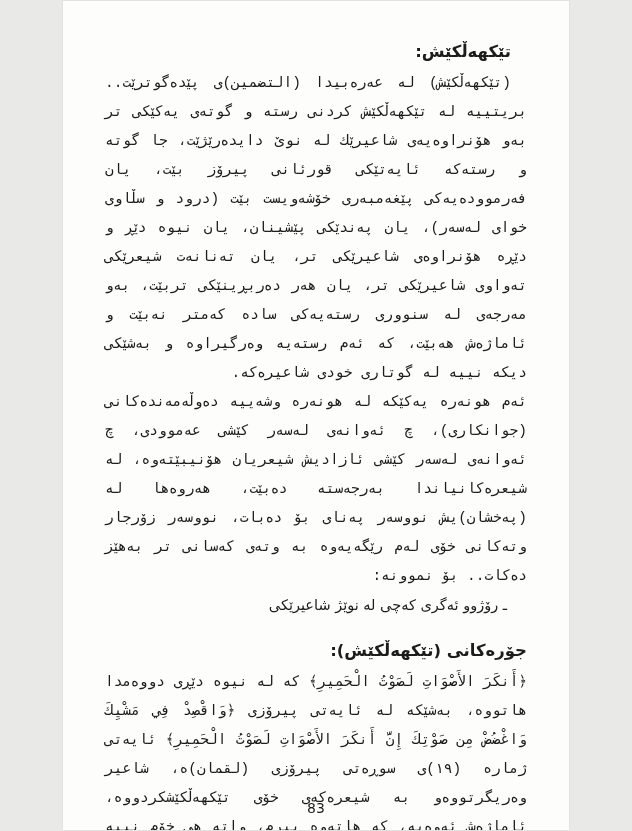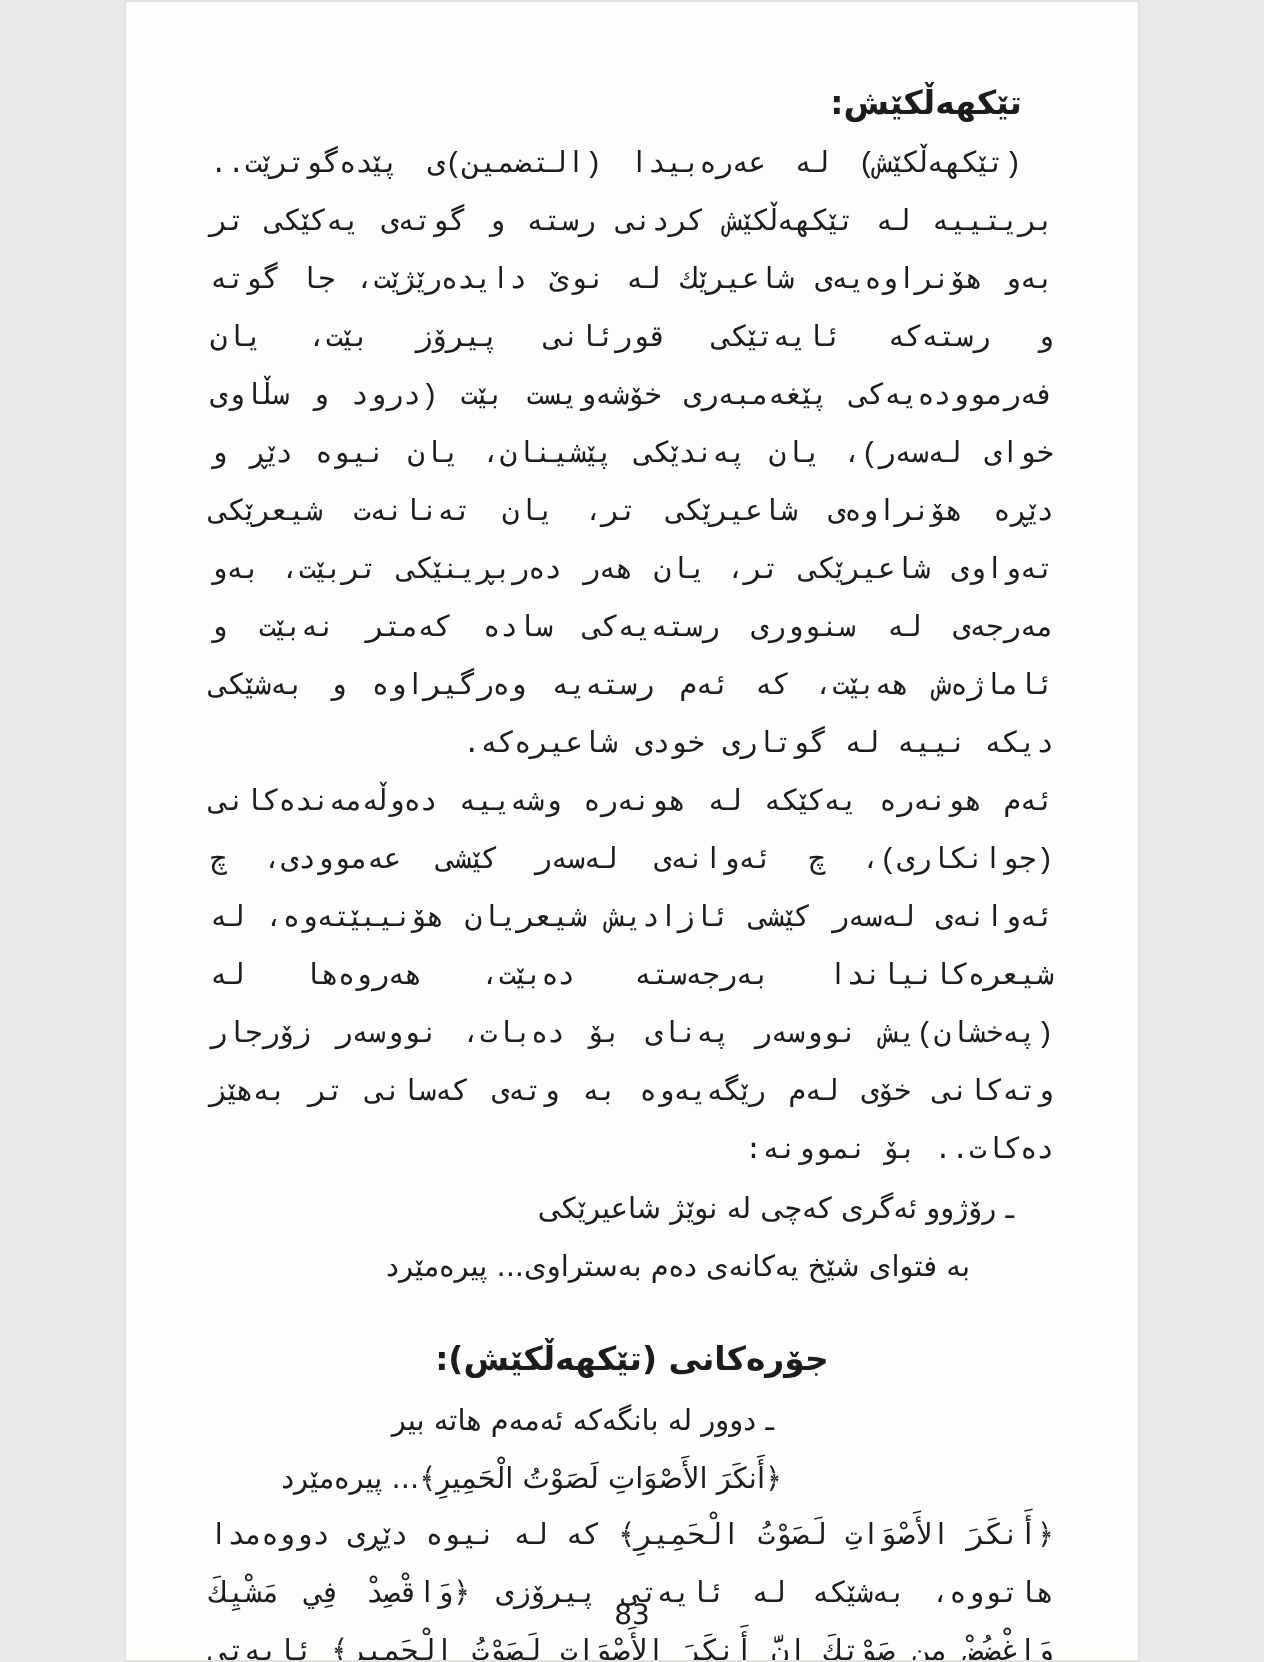--- a/index.html
+++ b/index.html
@@ -22,21 +22,21 @@
     font-size:14.5px;
     line-height:29px;
   }
   .heading{
     font-size:16.5px;
     font-weight:bold;
     margin:0 0 3px 0;
     text-align:right;
   }
   .heading.indent{padding-right:16px;}
-  .heading.space-before{margin-top:16px;text-align:center;}
+  .heading.space-before{margin-top:16px;}
   .para{
     margin:0;
     text-align:justify;
     font-family:Liberation Mono, monospace;
   }
   .para.indent{text-indent:16px;}
   .verse{margin:0;}
   .verse-line{
     text-align:right;
     white-space:nowrap;
@@ -56,23 +56,18 @@
 </head>
 <body>
 
 <div class="page">
   <div class="content">
       <h2 class="heading indent">تێكهەڵكێش:</h2>
       <p class="para indent">(تێكهەڵكێش) له عەرەبیدا (التضمین)ی پێدەگوترێت.. بریتییه له تێكهەڵكێش كردنی رسته و گوتەی یەكێكی تر بەو هۆنراوەیەی شاعیرێك له نوێ دایدەرێژێت، جا گوته و رستەكه ئایەتێكی قورئانی پیرۆز بێت، یان فەرموودەیەكی پێغەمبەری خۆشەویست بێت (درود و سڵاوی خوای لەسەر)، یان پەندێكی پێشینان، یان نیوه دێڕ و دێڕه هۆنراوەی شاعیرێكی تر، یان تەنانەت شیعرێكی تەواوی شاعیرێكی تر، یان هەر دەربڕینێكی تربێت، بەو مەرجەی له سنووری رستەیەكی ساده كەمتر نەبێت و ئاماژەش هەبێت، كه ئەم رستەیه وەرگیراوه و بەشێكی دیكه نییه له گوتاری خودی شاعیرەكه.</p>
       <p class="para">ئەم هونەره یەكێكه له هونەره وشەییه دەوڵەمەندەكانی (جوانكاری)، چ ئەوانەی لەسەر كێشی عەموودی، چ ئەوانەی لەسەر كێشی ئازادیش شیعریان هۆنیبێتەوه، له شیعرەكانیاندا بەرجەسته دەبێت، هەروەها له (پەخشان)یش نووسەر پەنای بۆ دەبات، نووسەر زۆرجار وتەكانی خۆی لەم رێگەیەوه به وتەی كەسانی تر بەهێز دەكات.. بۆ نموونه:</p>
       <div class="verse verse-0">
         <div class="verse-line">ـ رۆژوو ئەگری كەچی له نوێژ شاعیرێكی</div>
-        <div class="verse-line">به فتوای شێخ یەكانەی دەم بەستراوی... پیرەمێرد</div>
       </div>
       <h2 class="heading space-before">جۆرەكانی (تێكهەڵكێش):</h2>
-      <div class="verse verse-1">
-        <div class="verse-line">ـ دوور له بانگەكه ئەمەم هاته بیر</div>
-        <div class="verse-line">﴿أَنكَرَ الأَصْوَاتِ لَصَوْتُ الْحَمِيرِ﴾... پیرەمێرد</div>
-      </div>
       <p class="para">﴿أَنكَرَ الأَصْوَاتِ لَصَوْتُ الْحَمِيرِ﴾ كه له نیوه دێڕی دووەمدا هاتووه، بەشێكه له ئایەتی پیرۆزی ﴿وَاقْصِدْ فِي مَشْيِكَ وَاغْضُضْ مِن صَوْتِكَ إِنَّ أَنكَرَ الأَصْوَاتِ لَصَوْتُ الْحَمِيرِ﴾ ئایەتی ژماره (١٩)ی سوڕەتی پیرۆزی (لقمان)ه، شاعیر وەریگرتووەو به شیعرەكەی خۆی تێكهەڵكێشكردووه، ئاماژەش ئەوەیه، كه هاتەوه بیرم، واته هی خۆم نییه و ئەوەم</p>
     </div>
   <div class="page-number">83</div>
 </div>
 
 </body></html>

